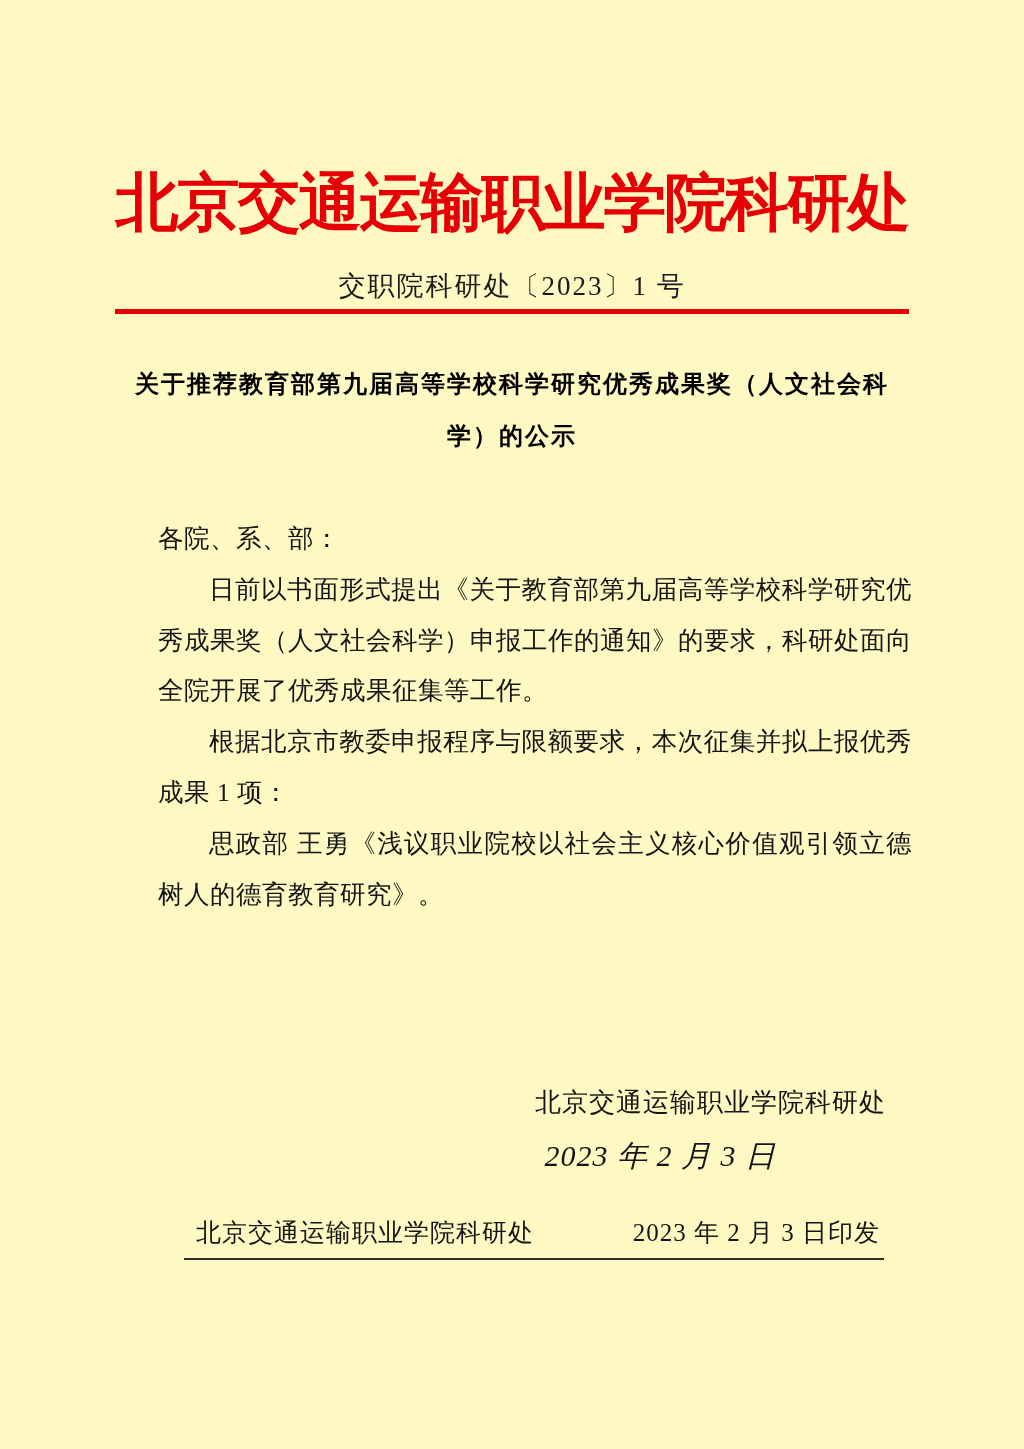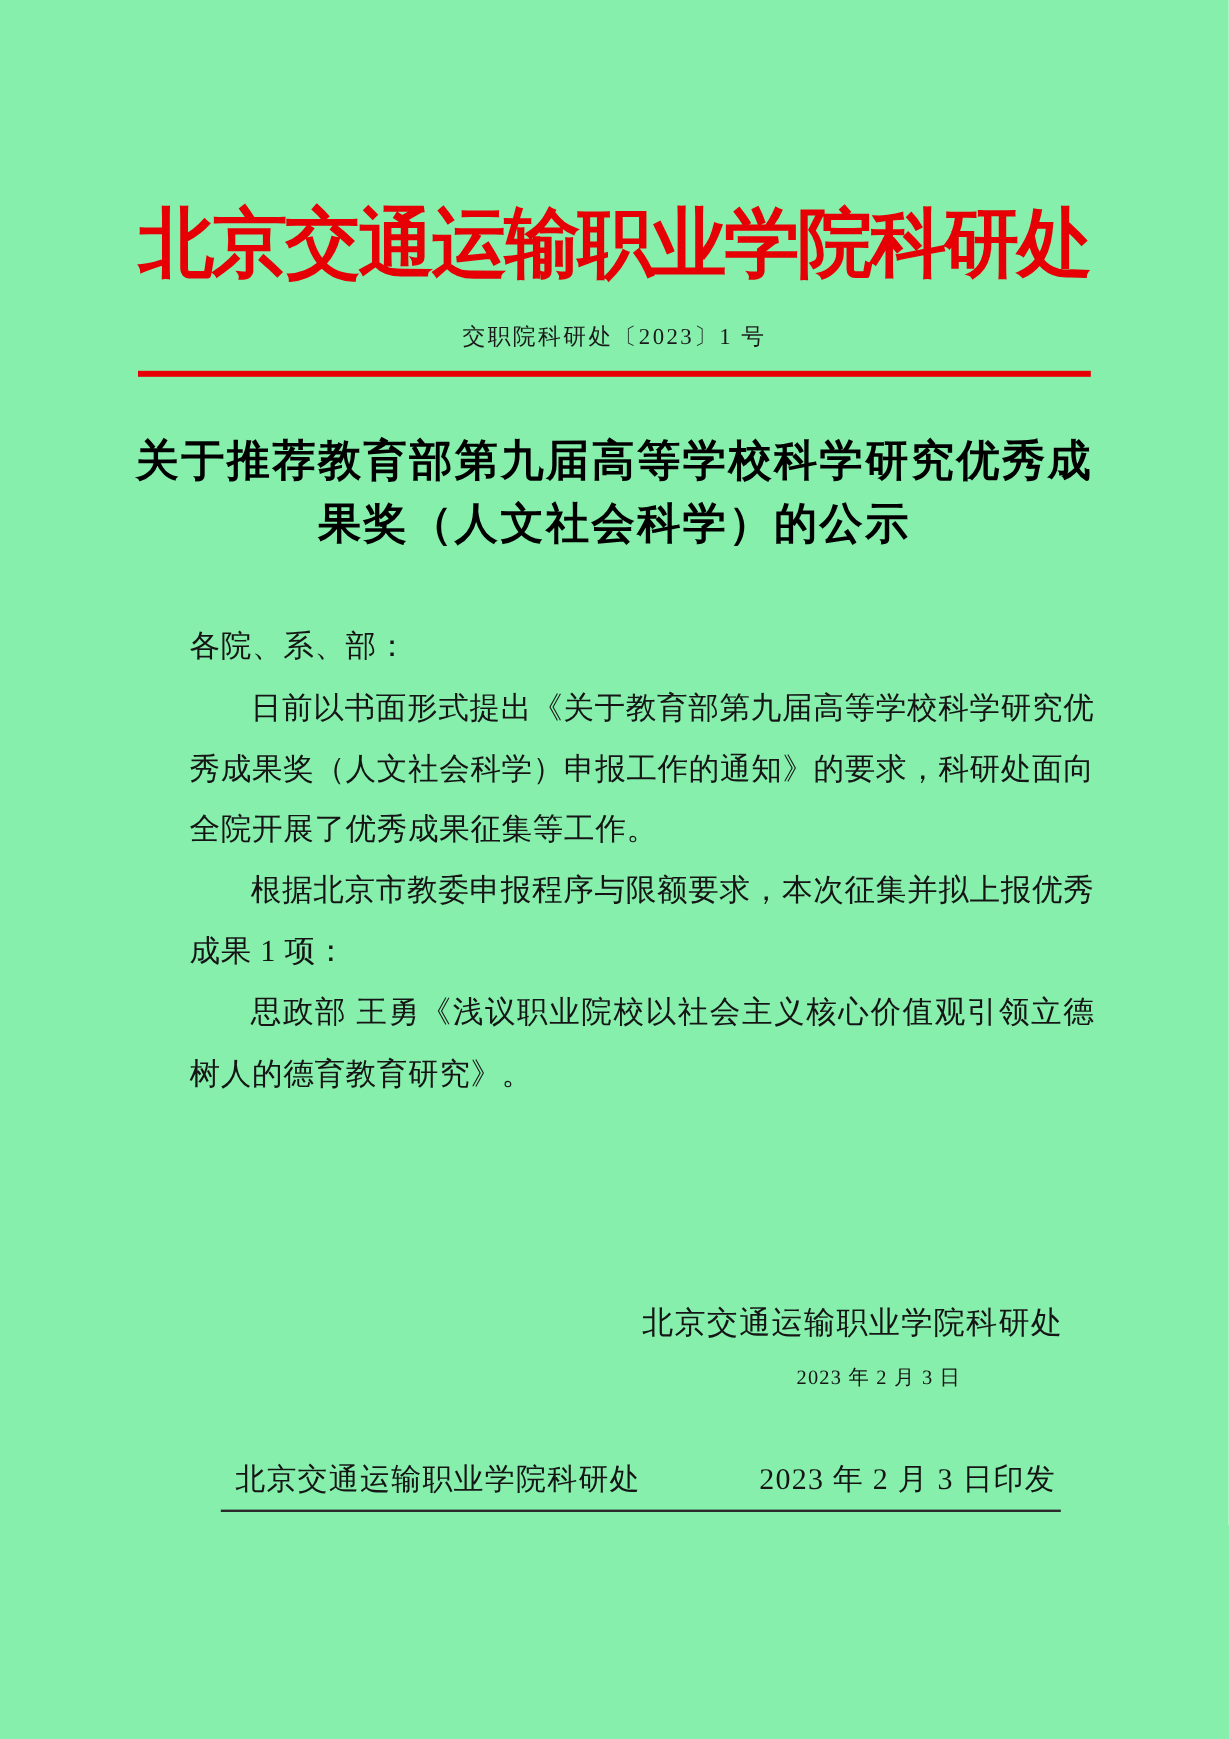--- a/index.html
+++ b/index.html
@@ -4,21 +4,21 @@
 <style>
   html, body {
     margin: 0;
     padding: 0;
     background: #ffffff;
   }
   .page {
     position: relative;
     width: 1024px;
     height: 1449px;
-    background: #86efac;
+    background: #fef9c3;
     overflow: hidden;
     font-family: "Liberation Serif", "DejaVu Serif", serif;
     color: #151515;
   }
   .letterhead {
     position: absolute;
     top: 160px;
     left: 0;
     width: 100%;
     text-align: center;
@@ -28,39 +28,39 @@
     color: #e60005;
     font-family: "Liberation Serif", "DejaVu Serif", serif;
     white-space: nowrap;
   }
   .doc-number {
     position: absolute;
     top: 268px;
     left: 0;
     width: 100%;
     text-align: center;
-    font-size: 19px;
+    font-size: 27px;
     letter-spacing: 2px;
     color: #1a1a1a;
   }
   .red-rule {
     position: absolute;
     top: 309px;
     left: 115px;
     width: 794px;
     height: 5px;
     background: #e60005;
   }
   .doc-title {
     position: absolute;
     top: 358px;
     left: 112px;
     width: 800px;
     text-align: center;
-    font-size: 36px;
+    font-size: 24px;
     font-weight: 700;
     line-height: 52px;
     letter-spacing: 2px;
     color: #000000;
     font-family: Liberation Serif, serif;
   }
   .body-block {
     position: absolute;
     top: 514px;
     left: 146px;
@@ -84,24 +84,25 @@
     position: absolute;
     top: 1085px;
     right: 138px;
     font-size: 26px;
     letter-spacing: 1px;
     white-space: nowrap;
   }
   .signature-date {
     position: absolute;
     top: 1136px;
-    right: 223px;
-    font-size: 17px;
+    right: 248px;
+    font-size: 30px;
     letter-spacing: 1px;
     white-space: nowrap;
+    font-style: italic;
   }
   .footer-line {
     position: absolute;
     top: 1216px;
     left: 184px;
     width: 700px;
     display: flex;
     justify-content: space-between;
     align-items: baseline;
     border-bottom: 2px solid #2a2a2a;

